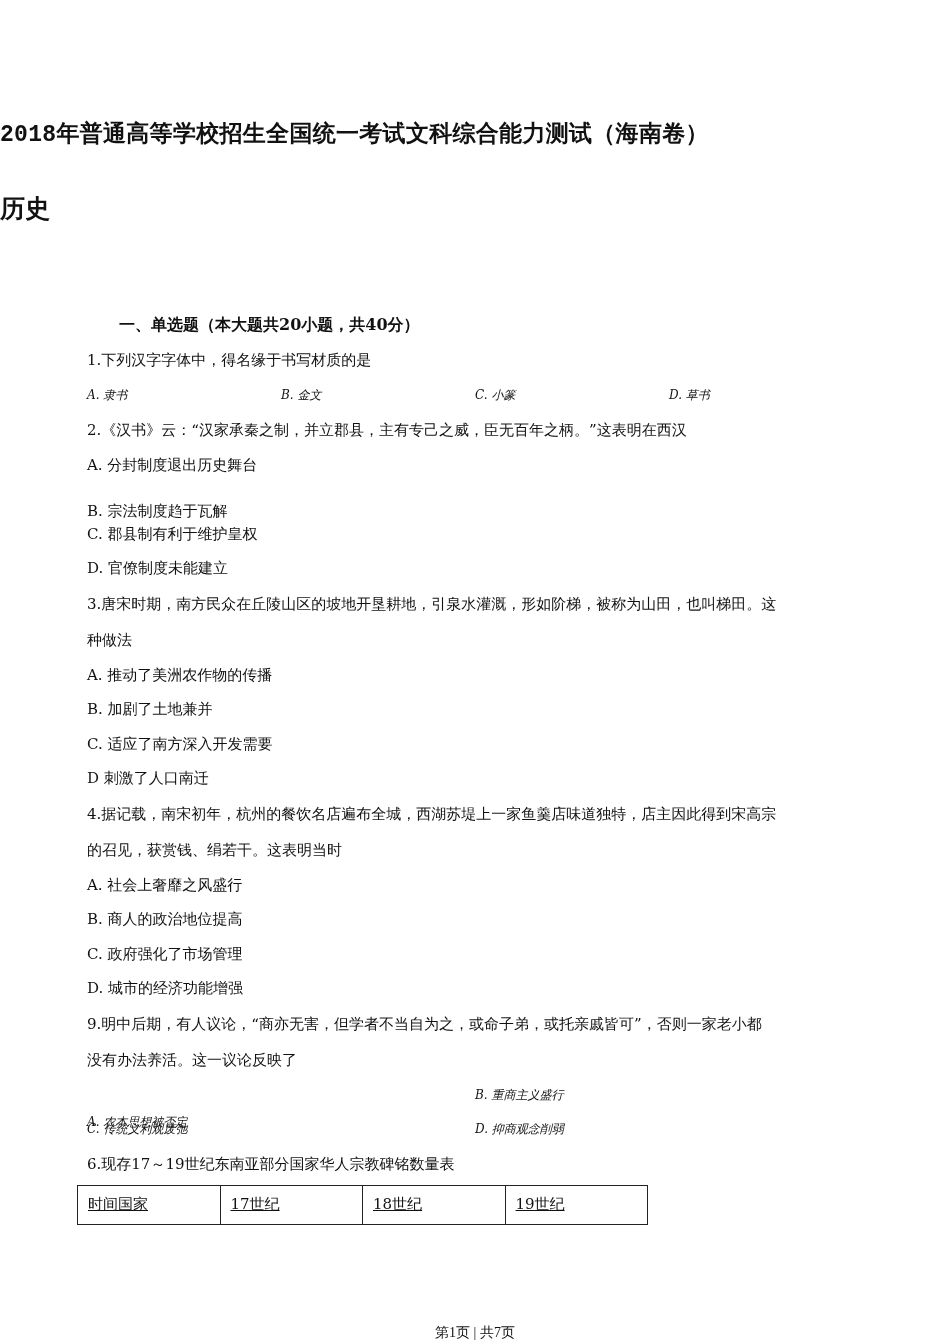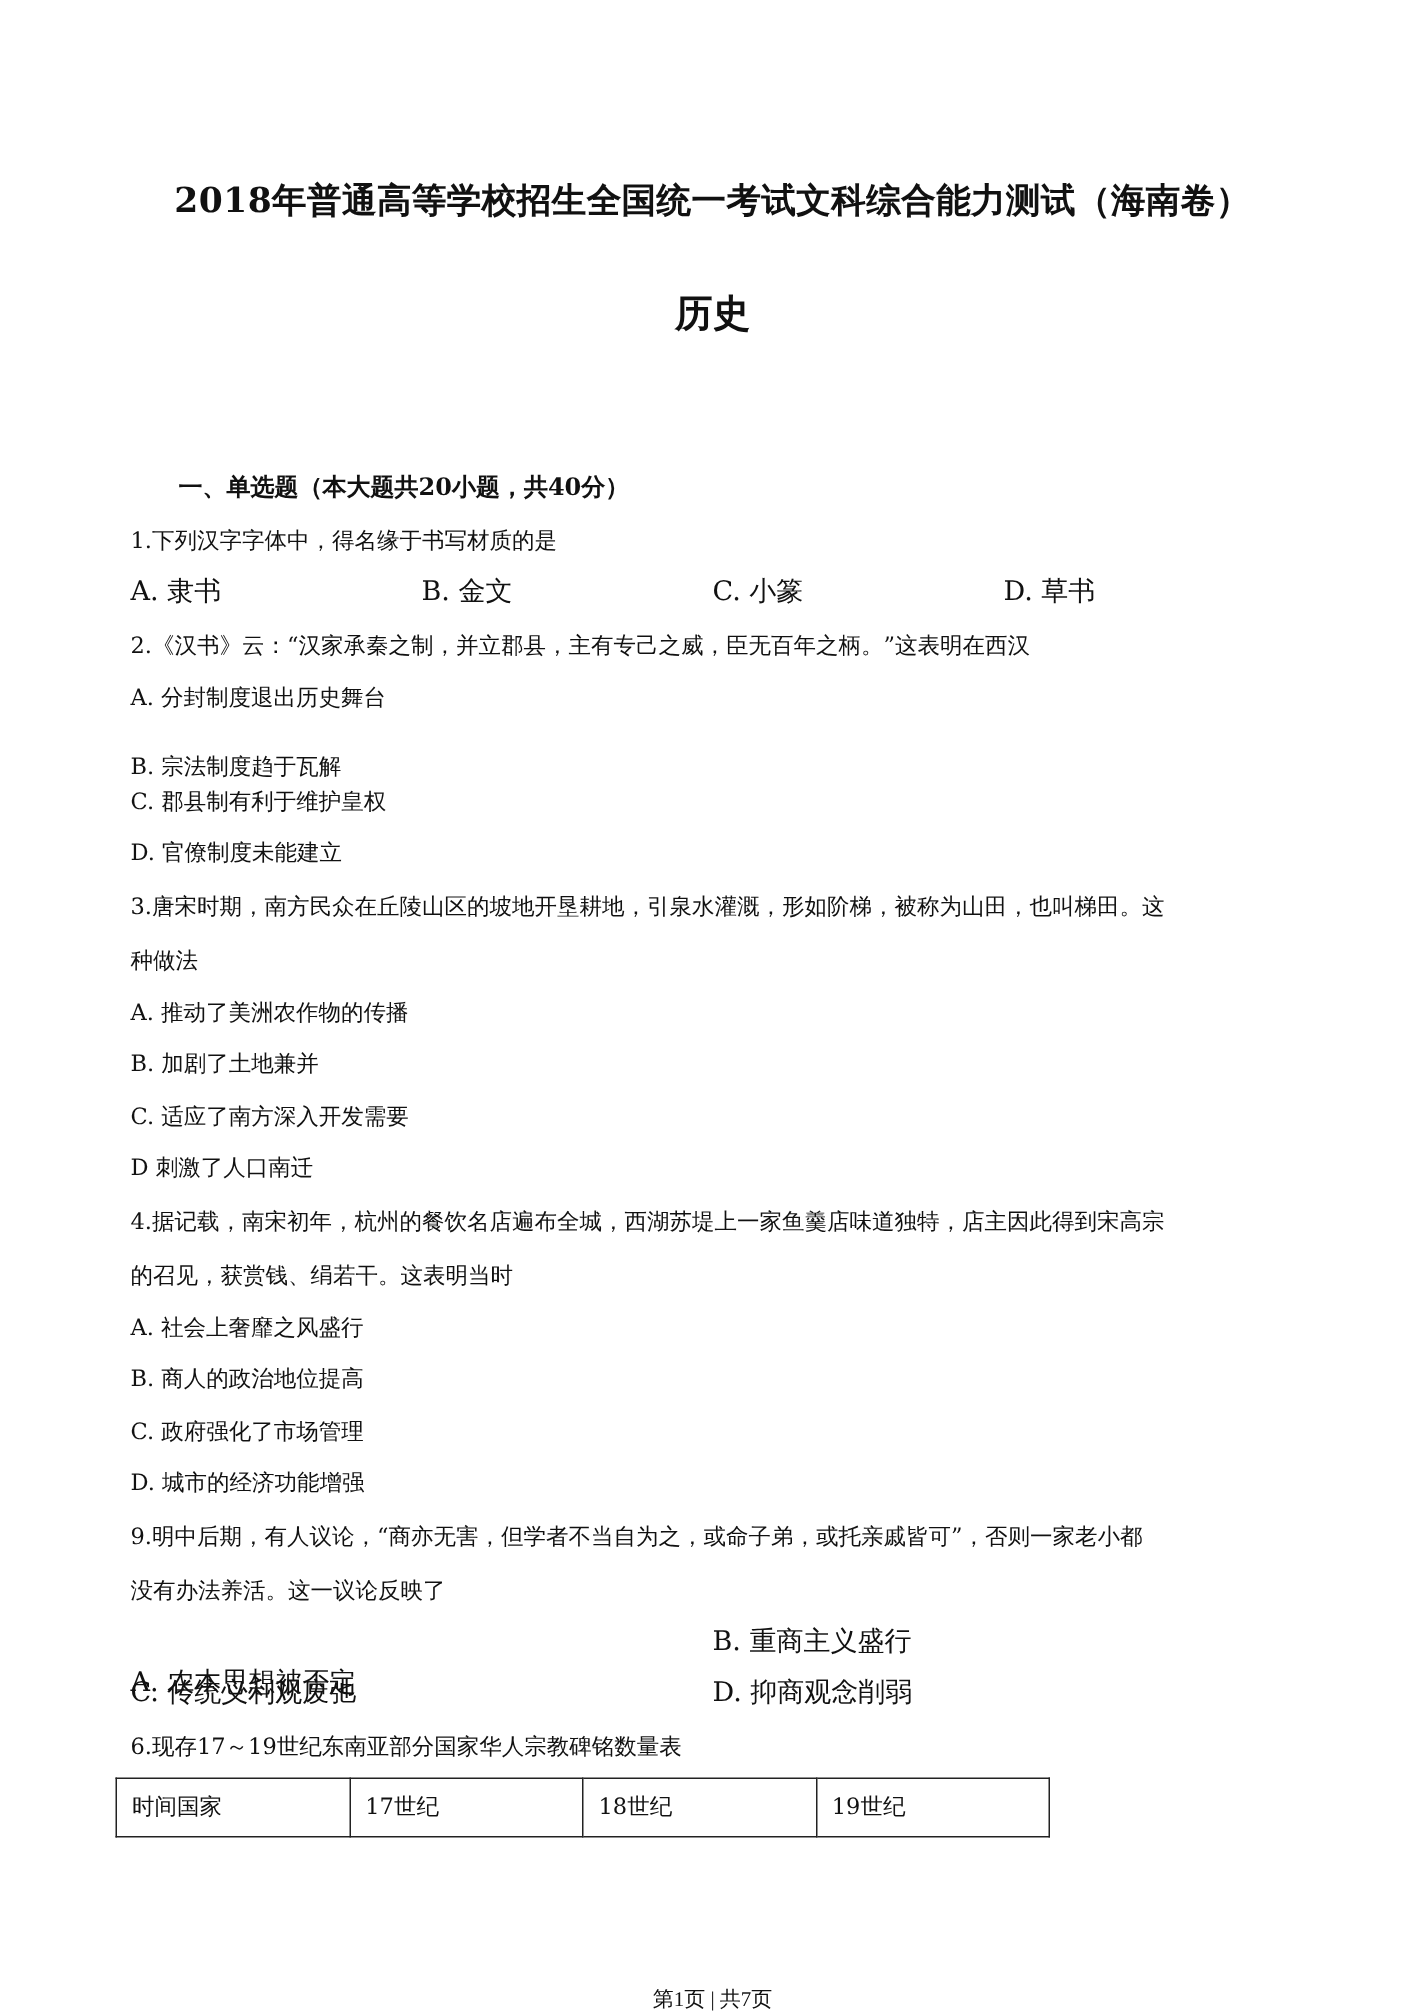--- a/index.html
+++ b/index.html
@@ -1,24 +1,24 @@
 <!DOCTYPE html>
 <html><head>
 <meta charset="utf-8">
 <style>
   html, body { margin:0; padding:0; background:#ffffff; }
   body { width:950px; height:1344px; position:relative; overflow:hidden;
          font-family:"DejaVu Serif","Liberation Serif",serif; color:#111; }
-  .title { position:absolute; left:0; width:950px; text-align:center; font-weight:bold; }
+  .title { position:absolute; left:0; width:950px; text-align:left; font-weight:bold;font-family:Liberation Mono, monospace; }
   .t1 { top:118px; font-size:23px; letter-spacing:0.3px; }
   .t2 { top:192px; font-size:25px; }
   .line { position:absolute; left:87px; font-size:15px; white-space:nowrap; line-height:20px; }
   .section { font-weight:bold; font-size:16px;margin-left:32px; }
-  .opt4 { position:absolute; font-size:18px; white-space:nowrap; line-height:20px; }
-  table.t { position:absolute; left:77px; top:1185px; border-collapse:collapse; width:623px; }
+  .opt4 { position:absolute; font-size:12px; white-space:nowrap; line-height:20px;font-style:italic; }
+  table.t { position:absolute; left:77px; top:1185px; border-collapse:collapse; width:571px;text-decoration:underline; }
   table.t td { border:1.5px solid #222; height:39px; width:141px; font-size:15px; padding:0 0 0 10px; vertical-align:top; padding-top:9px; box-sizing:border-box; }
   .footer { position:absolute; top:1324px; left:0; width:950px; text-align:center; font-size:14px;
             font-family:"Liberation Serif","DejaVu Serif",serif; }
 </style>
 </head>
 <body>
 
 <div class="title t1">2018年普通高等学校招生全国统一考试文科综合能力测试（海南卷）</div>
 <div class="title t2">历史</div>
 

